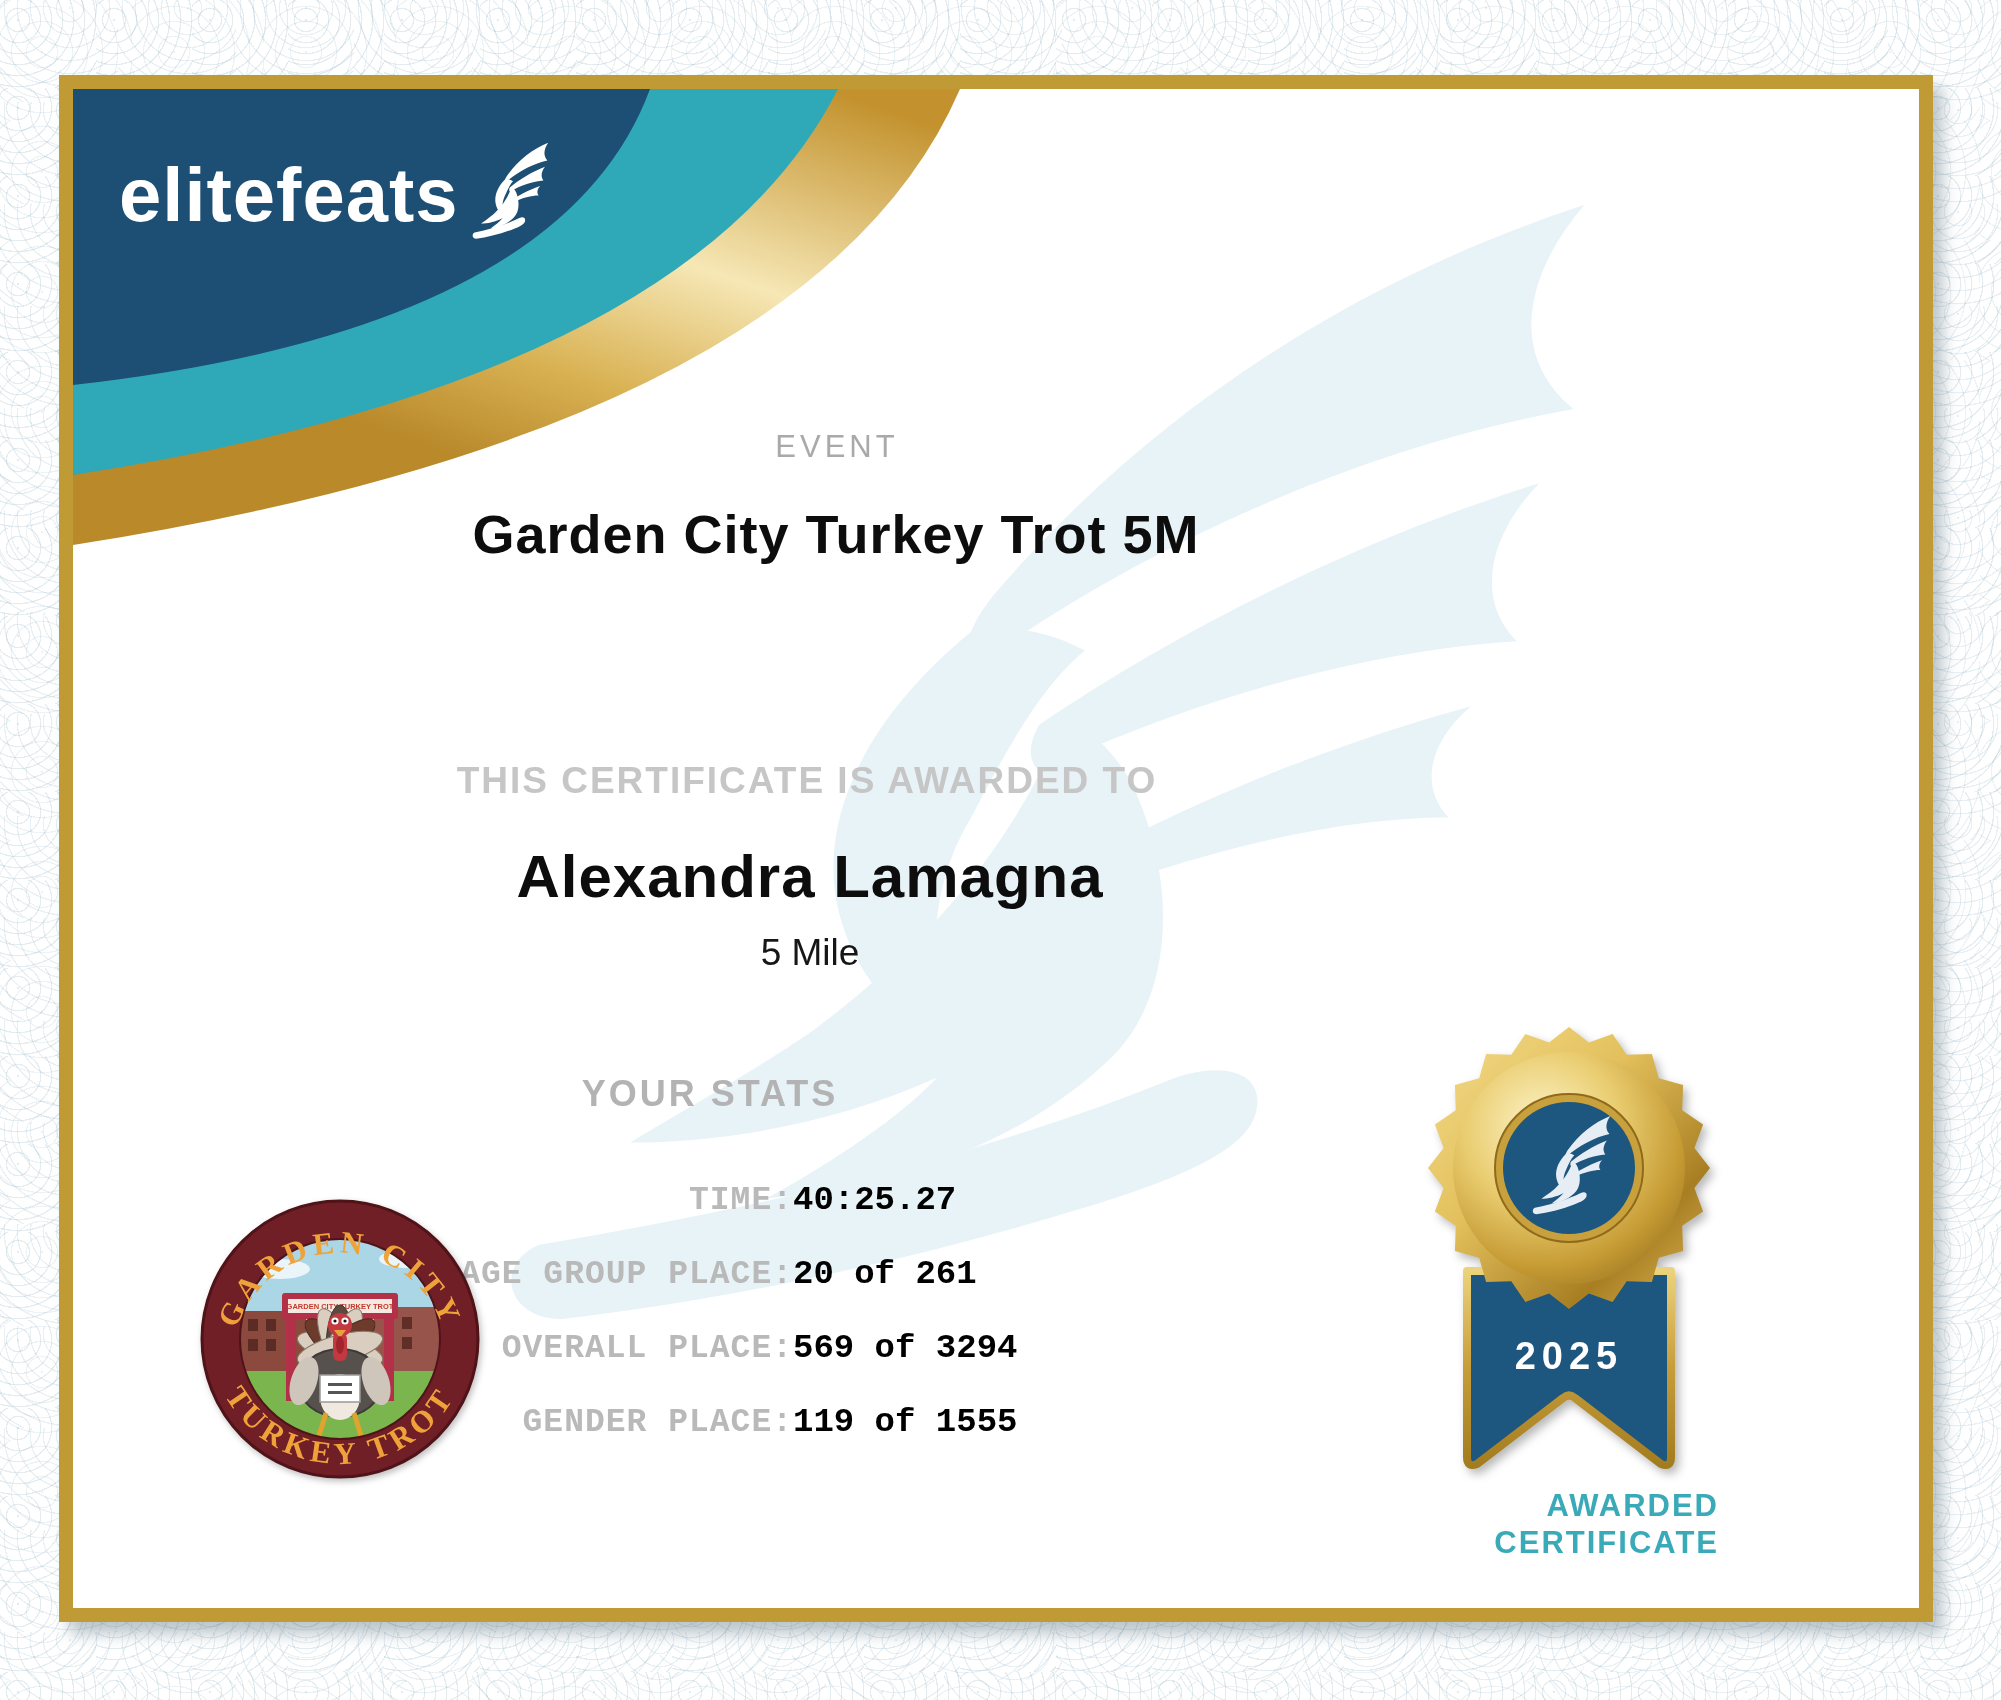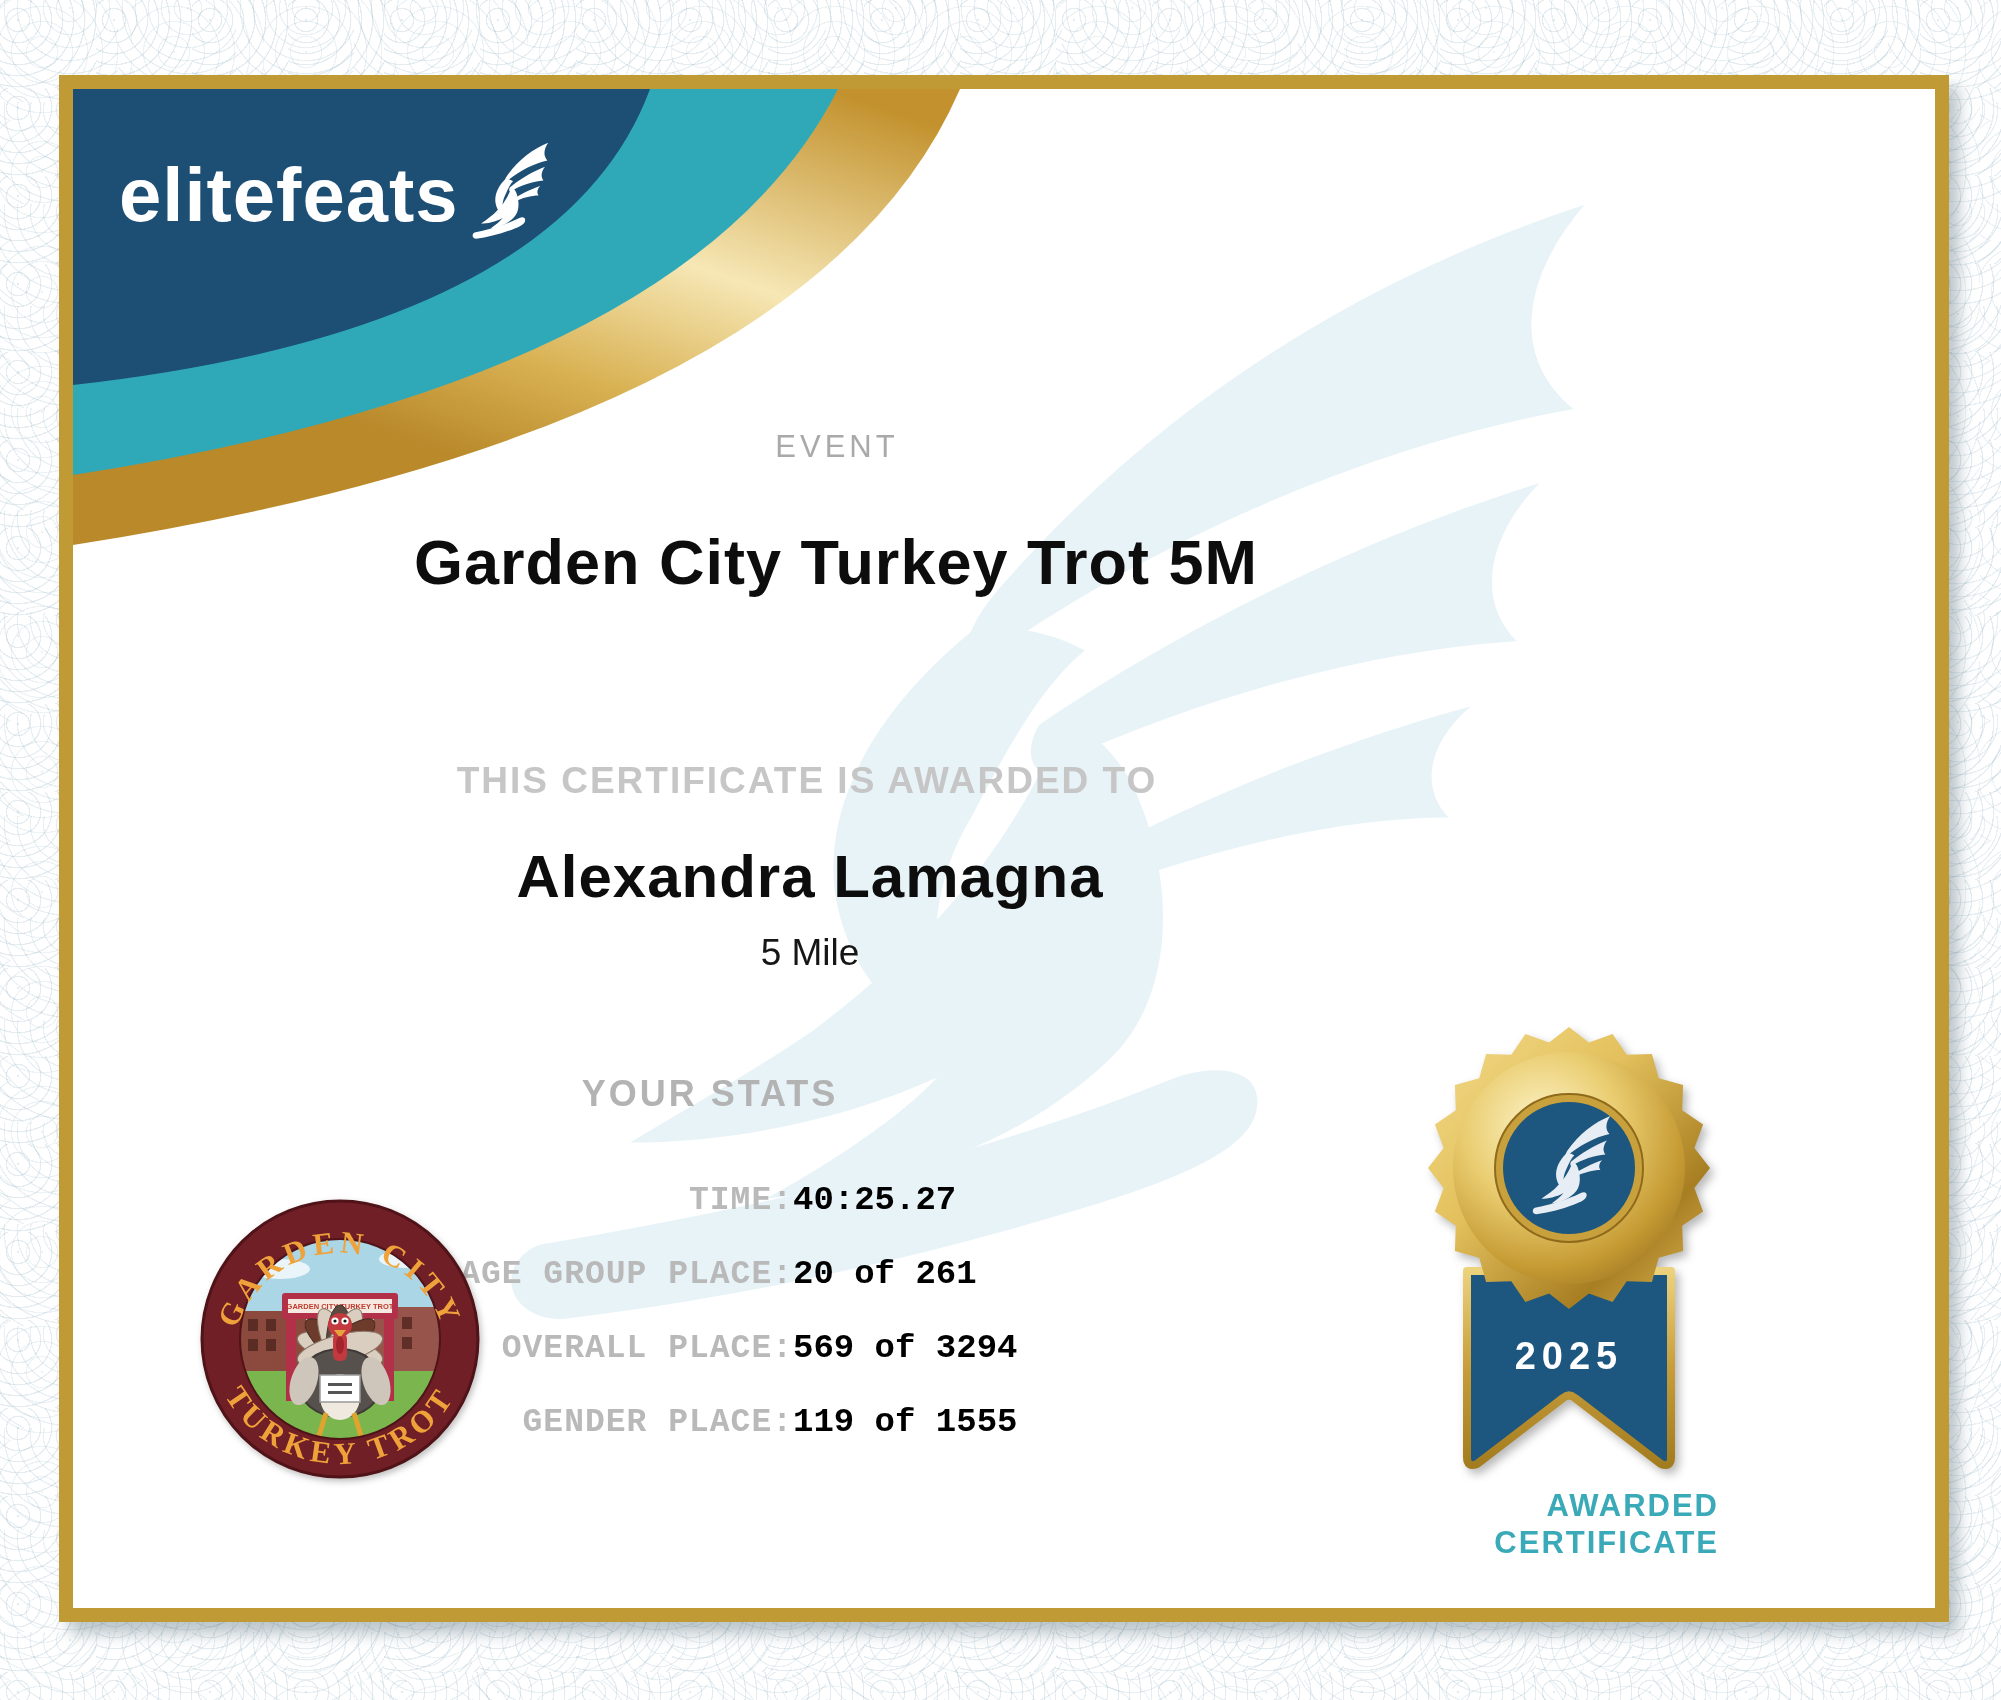--- a/index.html
+++ b/index.html
@@ -10,39 +10,38 @@
     background-image:
       repeating-radial-gradient(circle at 18px 20px, rgba(134,170,190,0.22) 0 1px, transparent 1.6px 11px),
       repeating-radial-gradient(circle at 70px 8px,  rgba(134,170,190,0.18) 0 1px, transparent 1.6px 13px),
       repeating-radial-gradient(circle at 42px 52px, rgba(134,170,190,0.15) 0 1px, transparent 1.6px 15px);
     background-size:96px 88px,118px 102px,132px 120px;
   }
   .frame{
     position:absolute;left:59px;top:75px;width:1846px;height:1519px;
     border:14px solid #bf9a35;background:#ffffff;
     box-shadow:10px 12px 14px rgba(96,118,132,.42);
-    padding-left:16px;
   }
   .frame *{box-sizing:border-box;}
   .abs{position:absolute;}
   .ctr{transform:translateX(-50%);white-space:nowrap;}
 
   
   #swoosh{left:0;top:0;}
 
   
   .brand{left:46px;top:44px;display:flex;align-items:flex-start;}
   .brand-text{color:#ffffff;font-size:76px;font-weight:bold;letter-spacing:1px;line-height:1;margin-top:24px;}
   .brand-foot{width:88px;height:118px;margin-left:6px;margin-top:2px;}
 
   
   #watermark{left:330px;top:60px;}
 
   .event-label{left:764px;top:340px;font-size:31px;font-weight:normal;color:#a9a9a9;letter-spacing:4px;}
-  .event-name{left:763px;top:437px;font-size:63px;font-weight:bold;color:#0d0d0d;letter-spacing:1px;}
+  .event-name{left:763px;top:414px;font-size:54px;font-weight:bold;color:#0d0d0d;letter-spacing:1px;}
   .awarded-label{left:734px;top:671px;font-size:37px;font-weight:bold;color:#c6c6c6;letter-spacing:2px;}
   .recipient{left:737px;top:753px;font-size:60px;font-weight:bold;color:#0d0d0d;letter-spacing:1px;}
   .distance{left:737px;top:843px;font-size:37px;font-weight:400;color:#161616;}
   .stats-heading{left:637px;top:984px;font-size:36px;font-weight:bold;color:#b3b3b3;letter-spacing:3px;}
 
   .stats{left:180px;top:1074px;width:900px;}
   .stat-row{display:flex;align-items:center;height:74px;font-family:Liberation Mono, monospace;}
   .stat-label{width:540px;text-align:right;font-size:33px;font-weight:bold;color:#b9b9b9;letter-spacing:1px;}
   .stat-value{font-size:34px;font-weight:bold;color:#000000;}
 

